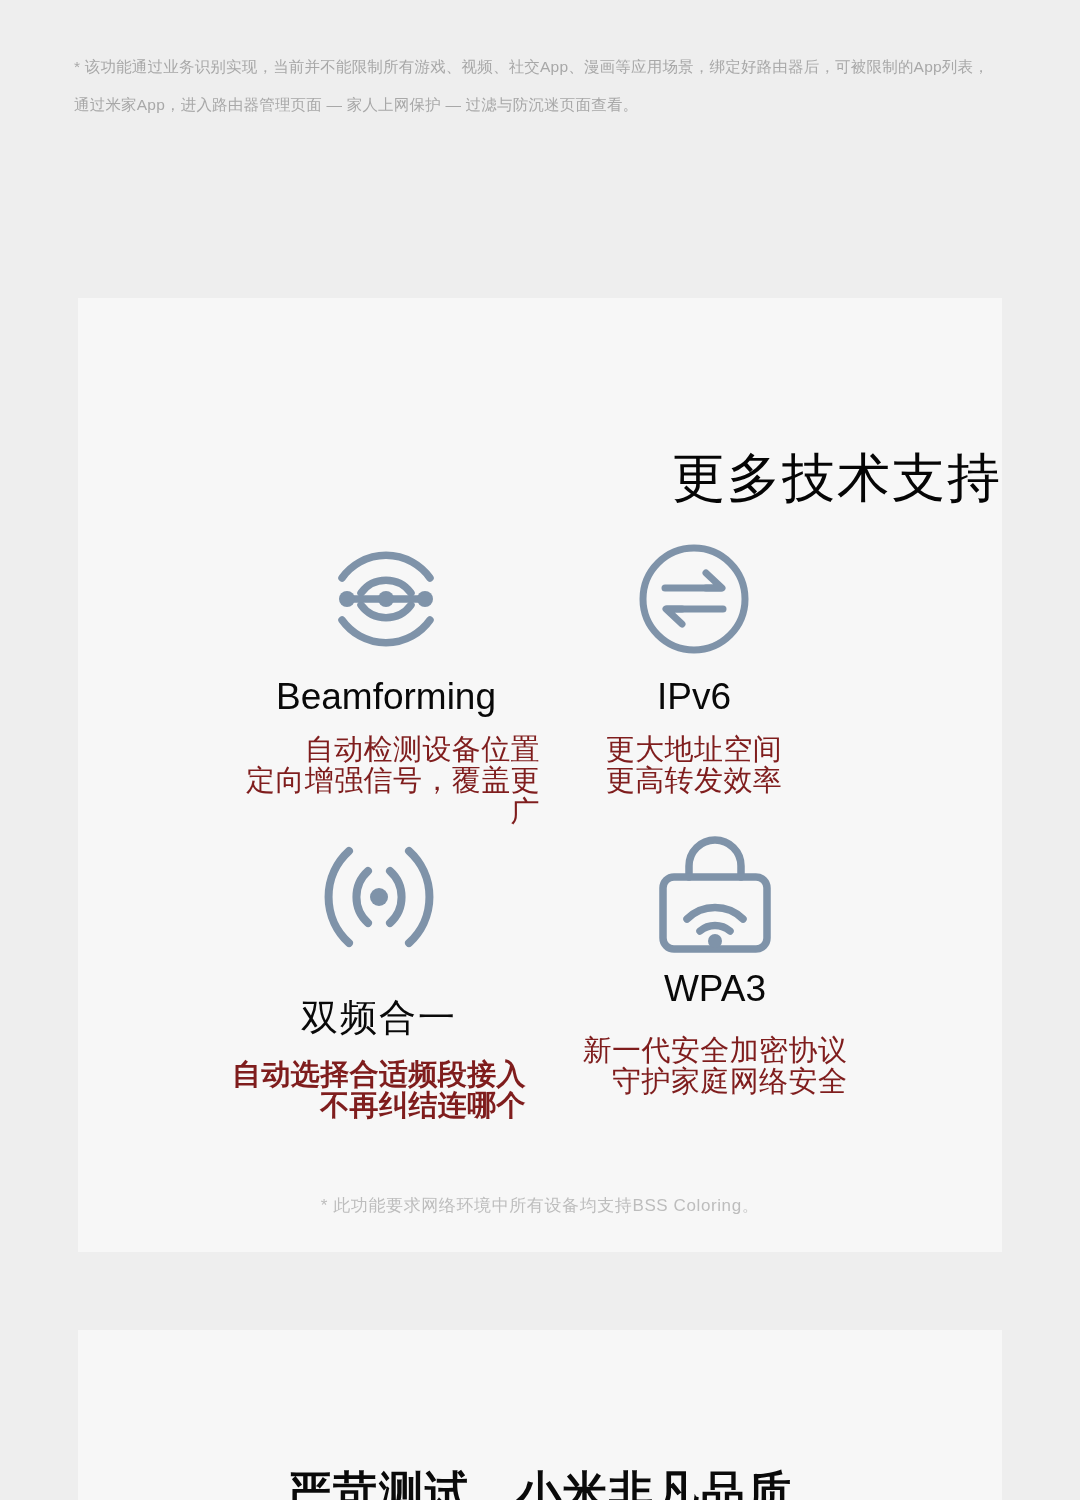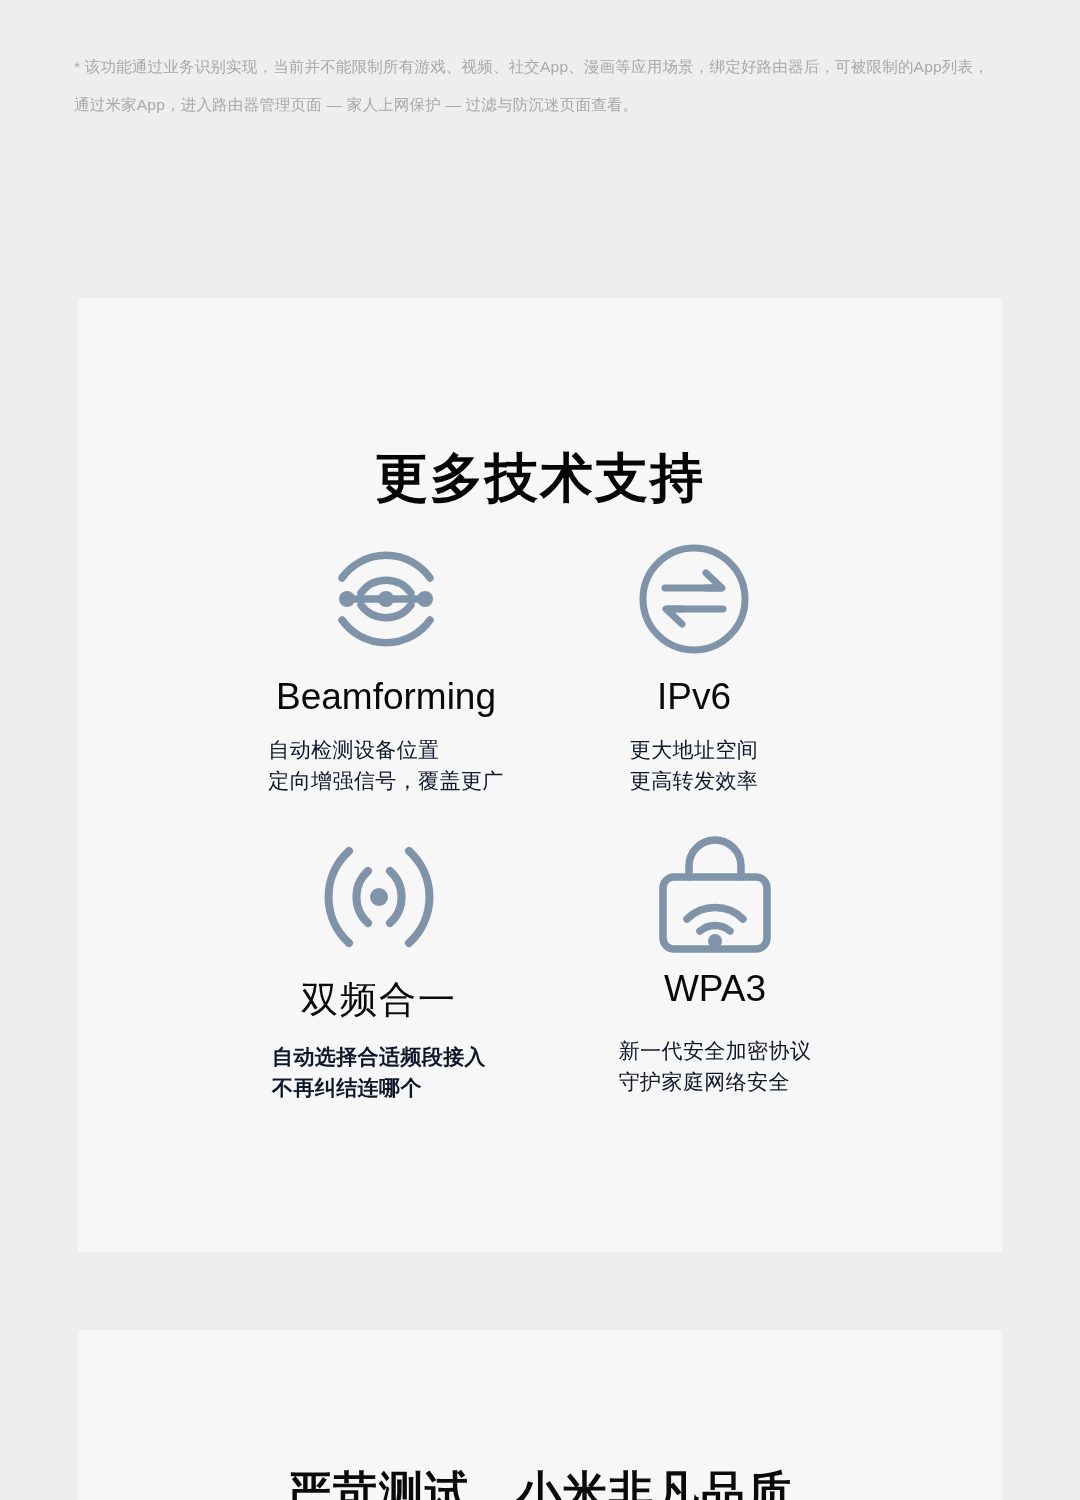--- a/index.html
+++ b/index.html
@@ -43,23 +43,23 @@
     left: 78px;
     top: 1330px;
     width: 924px;
     height: 170px;
   }
 
   .section-title {
     position: absolute;
     left: 0;
     right: 0;
-    text-align: center;
+    text-align: right;
     font-size: 53px;
-    font-weight: bold;
+    font-weight: normal;
     color: #050505;
     letter-spacing: 2px;
   }
   #support-title { top: 101px; }
 
   .quality-title {
     position: absolute;
     left: 0;
     right: 0;
     top: 96px;
@@ -110,34 +110,34 @@
     font-weight: normal;
     color: #090909;
     letter-spacing: 0px;
     line-height: 1.1;
     white-space: nowrap;
   }
   .feature-name.cjk { letter-spacing: 2px; }
 
   .feature-desc {
     margin-top: 17px;
-    font-size: 21px;
+    font-size: 29px;
     line-height: 31px;
-    color: #0f172a;
-    text-align: left;
+    color: #7f1d1d;
+    text-align: right;
     white-space: pre-line;
     letter-spacing: 0.4px;
   }
 
   
   #feature-beamforming .feature-desc { margin-top: 16px; }
   #feature-ipv6 .feature-desc { margin-top: 16px; }
   #feature-bss .feature-name { margin-top: 19px; }
   #feature-bss .feature-desc { margin-top: 24px; }
-  #feature-dualband .feature-name { margin-top: 24px; }
+  #feature-dualband .feature-name { margin-top: 42px; }
   #feature-dualband .feature-desc { margin-top: 20px; font-weight: bold; }
   #feature-wpa3 .feature-name { margin-top: 13px; }
   #feature-wpa3 .feature-desc { margin-top: 25px; }
 
   #row-2 { padding-left: 14px; }
 
   .card-footnote {
     position: absolute;
     left: 0;
     right: 0;
@@ -223,17 +223,18 @@
           <circle cx="64" cy="108" r="7" fill="#7f93a9" stroke="none"></circle>
         </svg>
       </div>
       <div class="feature-name">WPA3</div>
       <div class="feature-desc">新一代安全加密协议
 守护家庭网络安全</div>
     </div>
 
   </div>
 
+  <div class="card-footnote">* 此功能要求网络环境中所有设备均支持BSS Coloring。</div>
 </section>
 
 <section class="card" id="card-quality">
   <h2 class="quality-title">严苛测试，小米非凡品质</h2>
 </section>
 
 </body></html>

